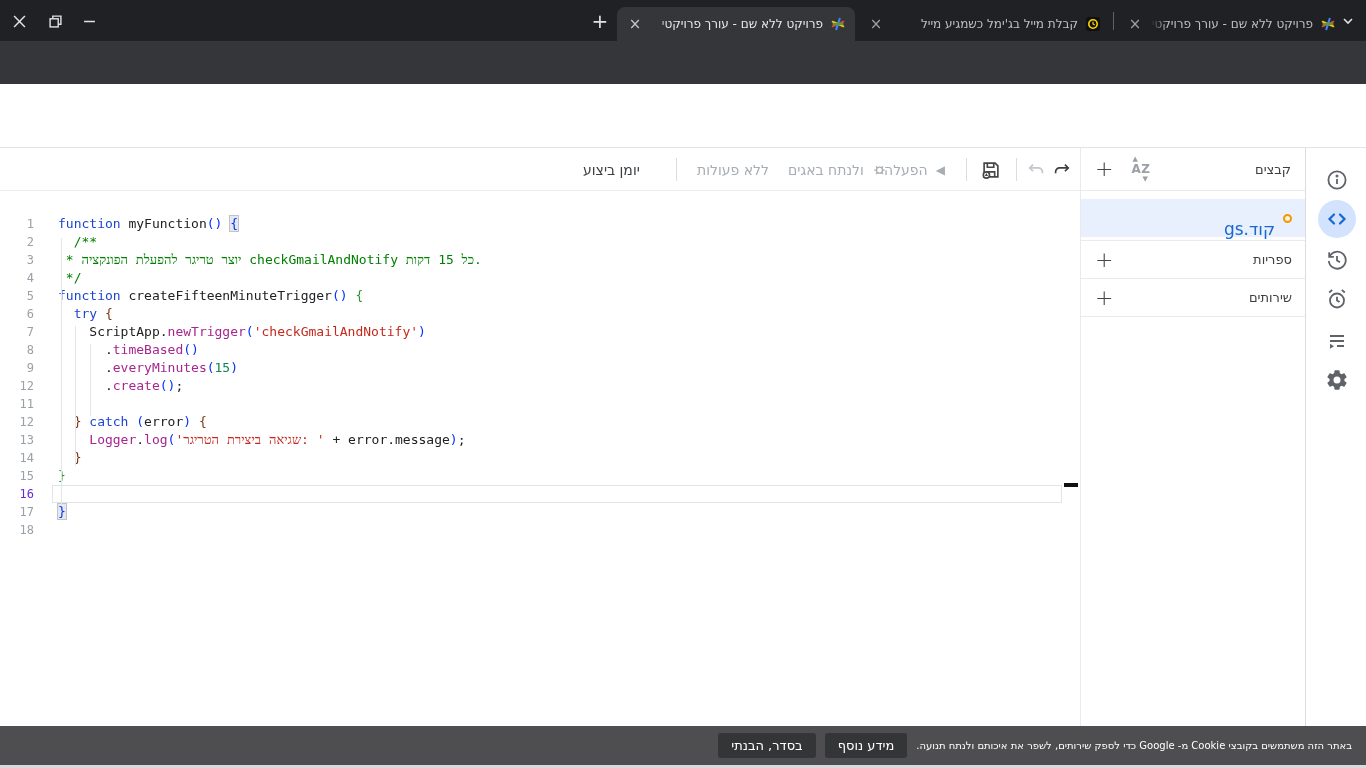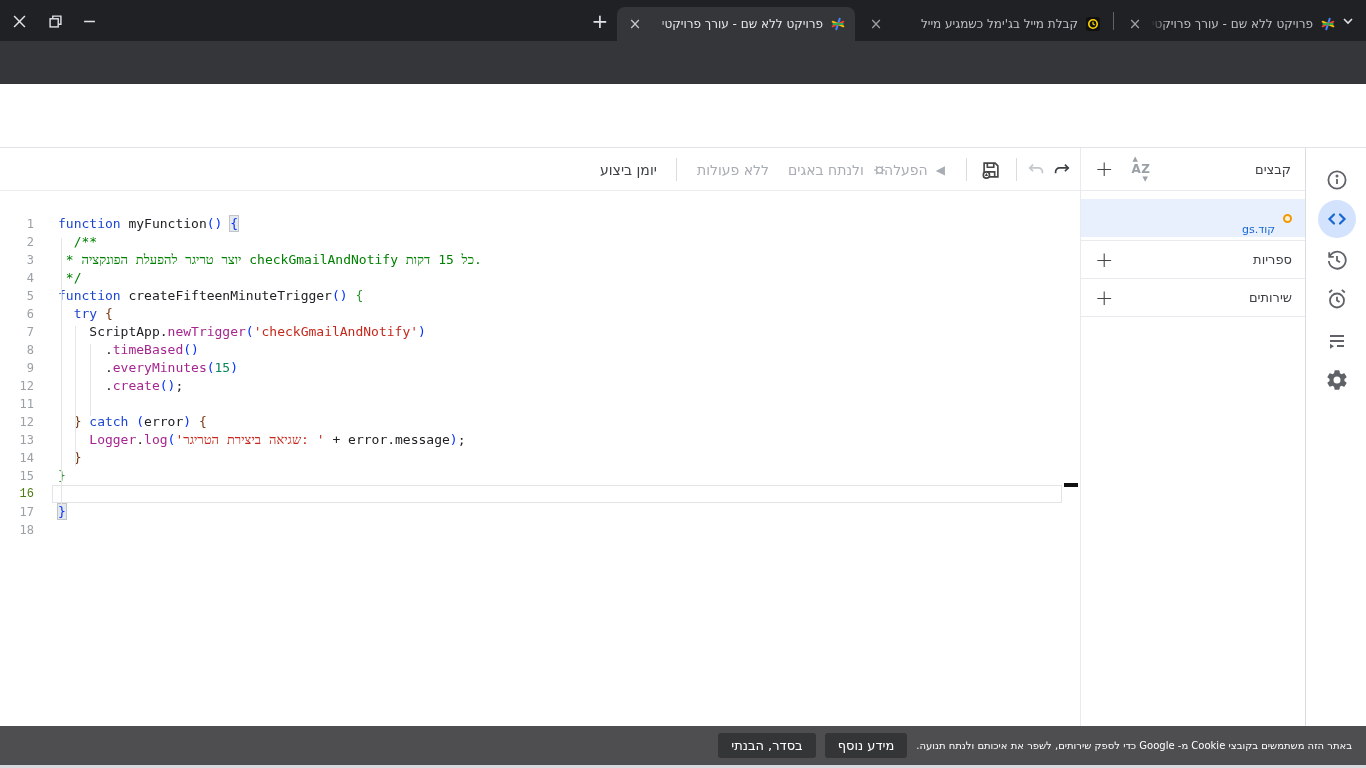--- a/index.html
+++ b/index.html
@@ -47,21 +47,21 @@
   .edtoolbar { position:absolute; left:0; top:148px; width:1080px; height:43px; background:#fff; border-bottom:1px solid #ebedef; }
   .tb { position:absolute; top:0; height:43px; display:flex; align-items:center; font-size:14px; }
   .tbdiv { position:absolute; top:10px; width:1px; height:23px; background:#dadce0; }
   .tb-dark { color:#3c4043; }
   .tb-dis { color:#a8adb3;text-align:center; }
 
   
   .codearea { position:absolute; left:0; top:191px; width:1080px; height:535px; background:#fff; padding-top:24px; font-family:"DejaVu Sans Mono", monospace; }
   .cl { position:relative; height:18px; display:flex; white-space:pre; font-size:13px; line-height:18px; }
   .cl .ln { width:34px; text-align:right; color:#9aa0a6; font-size:12px; flex:none; }
-  .cl.cur .ln { color:#4d7c0f;font-family:Liberation Mono, monospace; }
+  .cl.cur .ln { color:#6d28d9; }
   .cl .lc { margin-left:24px; }
   .cl.cur::after { content:""; position:absolute; left:52px; right:18px; top:0; bottom:0; border:1px solid #e3e4e6; }
   .tk-kw{color:#1c46d0;} .tk-pl{color:#202124;} .tk-op{color:#202124;}
   .tk-mth{color:#a6258f;} .tk-str{color:#c5281c;} .tk-num{color:#098658;}
   .tk-cmt{color:#008000;}
   .tk-br1{color:#0431fa;} .tk-br2{color:#319331;} .tk-br3{color:#7b3814;}
   .tk-brh{color:#0431fa; background:#e5e8ec; box-shadow:0 0 0 1px #c0c3c8;}
   .iguide { position:absolute; width:1px; background:#e4e7ea; }
   .ovmark { position:absolute; left:1064px; top:483px; width:14px; height:4px; background:#111; }
 
@@ -69,21 +69,21 @@
   .sidebar { position:absolute; left:1080px; top:148px; width:225px; height:578px; background:#fff; border-left:1px solid #e8eaed; }
   .sbrow { display:flex; align-items:center; padding:0 14px; }
   .sbhead { height:43px; border-bottom:1px solid #e8eaed; }
   .sblabel { margin-left:auto; font-size:13px; color:#3c4043; direction:rtl; }
   .plus { font-size:22px; font-weight:300; color:#444746; line-height:1; cursor:pointer; }
   .azsort { position:relative; margin-left:18px; color:#9aa0a6; font-size:12px; font-weight:bold; letter-spacing:.5px; cursor:pointer; }
   .azsort .azup { position:absolute; left:1px; top:-7px; font-size:7px; }
   .azsort .azdn { position:absolute; right:2px; bottom:-7px; font-size:7px; }
   .filerow { position:absolute; left:0; top:51px; width:225px; height:38px; background:#e8f0fe; display:flex; align-items:center; direction:rtl; padding:0 14px; gap:8px; cursor:pointer; }
   .filedot { width:9px; height:9px; border:2px solid #f29900; background:#fef3d8; border-radius:50%; flex:none; }
-  .filename { font-size:11px; color:#1967d2;margin-top:22px; }
+  .filename { font-size:17px; color:#1967d2;margin-top:22px; }
   .secrow { position:absolute; left:0; width:225px; height:38px; border-bottom:1px solid #e8eaed; }
   .sbdiv { position:absolute; left:0; top:92px; width:225px; height:1px; background:#e8eaed; }
 
   
   .rail { position:absolute; left:1305px; top:148px; width:61px; height:578px; border-left:1px solid #dadce0; background:#fff; }
   .ricon { position:absolute; left:17px; width:28px; height:28px; display:flex; align-items:center; justify-content:center; cursor:pointer; }
   .ricon.active { left:12px; width:38px; height:38px; background:#d3e3fd; border-radius:50%; }
 
   
   .cookiebar { position:absolute; left:0; top:726px; width:1366px; height:39px; background:#4e4e50; direction:rtl; display:flex; align-items:center; gap:9px; padding:0 14px; }
@@ -275,21 +275,21 @@
         <path d="M14.6 3.5L9.4 20.5" stroke="#4285f4"></path>
           <path d="M3.5 16L20.5 8" stroke="#ea4335"></path>
         <path d="M3.5 8l17 8" stroke="#fbbc04"></path>
           <path d="M4.5 12h15" stroke="#34a853"></path>
         </svg>
     </span>
   </div>
 </div>
 
 <div class="edtoolbar">
-  <div class="tb tb-dark" style="left:600px;">יומן ביצוע</div>
+  <div class="tb tb-dark" style="left:583px;">יומן ביצוע</div>
   <div class="tbdiv" style="left:676px;"></div>
   <div class="tb tb-dis" style="left:697px;">ללא פעולות</div>
   <div class="tb tb-dis" style="left:788px; gap:7px;">
     <span>ולנתח באגים</span>
     <span>
       <svg width="17" height="17" viewBox="0 0 24 24" fill="none" stroke="#a8adb3" stroke-width="1.8">
         <circle cx="12" cy="13" r="4.2"></circle>
           <path d="M7.8 13H4.5M19.5 13h-3.3M9.2 9.8L7 7.6M14.8 9.8L17 7.6M9.2 16.2L7 18.4M14.8 16.2l2.2 2.2"></path>
         </svg>
     </span>

